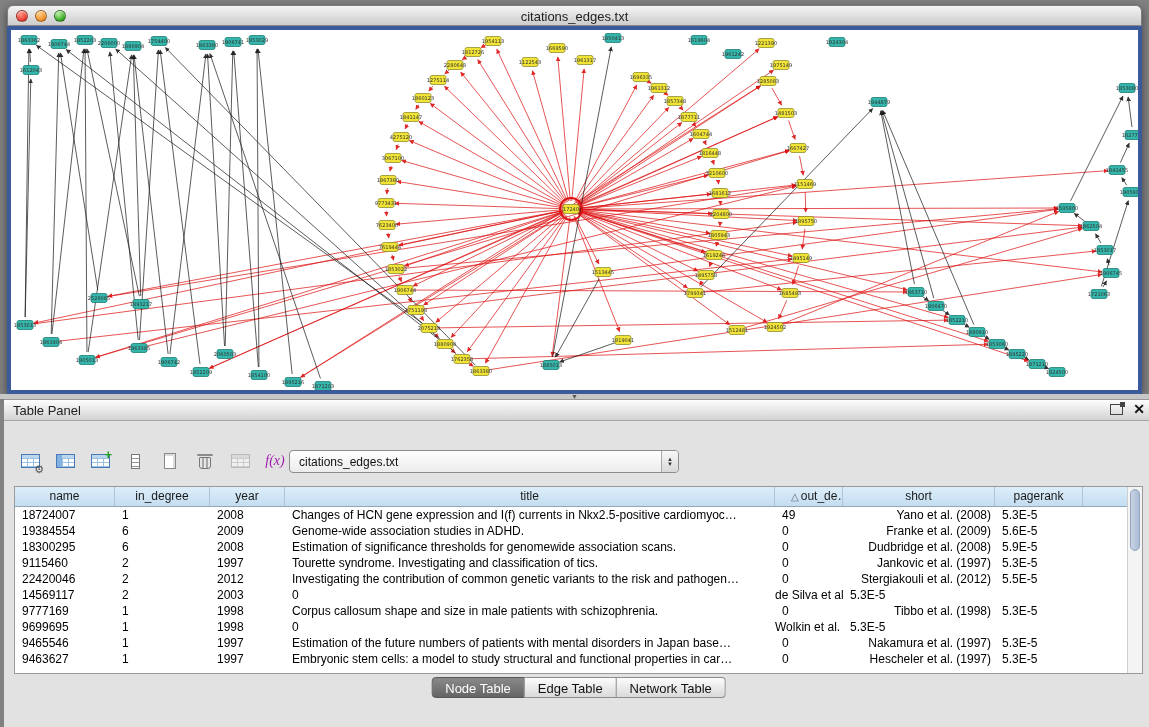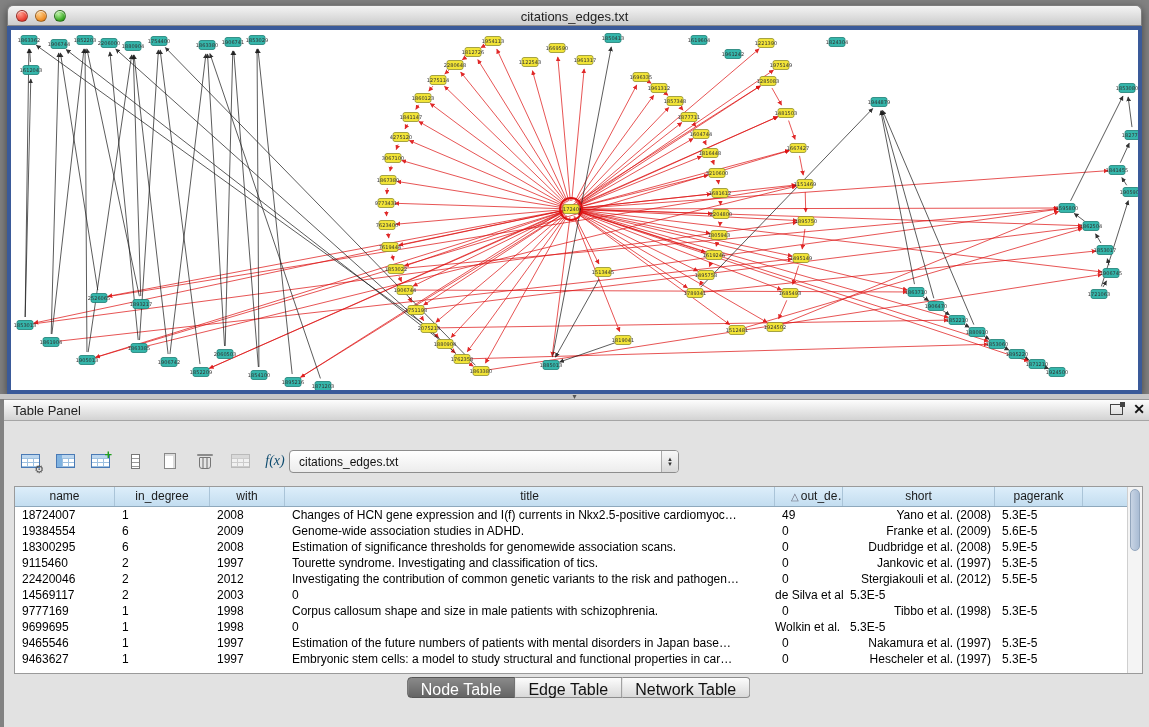--- a/index.html
+++ b/index.html
@@ -56,21 +56,21 @@
   .icon-tbl.gray { border-color:#9a9a9a; opacity:.55; filter:grayscale(1); }
   .badge-gear::after { content:"⚙"; position:absolute; right:0; bottom:-1px; font-size:11px; color:#555; }
   .badge-plus::after { content:"+"; position:absolute; right:2px; top:-1px; font-size:13px; font-weight:bold; color:#1f9e1f; }
   .icon-rows { width:9px; height:15px; border:1px solid #777; background:#fff;
     background-image:repeating-linear-gradient(rgba(0,0,0,0) 0 3px, #999 3px 4px); }
   .icon-doc { width:12px; height:16px; background:#fff; border:1px solid #888;
     box-shadow:inset -2px 2px 0 #ddd; }
   .icon-trash { width:12px; height:12px; border:1px solid #767676; border-radius:1px 1px 3px 3px; margin-top:4px;
     background:repeating-linear-gradient(90deg,#e6e6e6 0 2px,#a8a8a8 2px 4px); position:relative; }
   .icon-trash::before { content:""; position:absolute; left:-3px; top:-4px; width:16px; height:2px; background:#8b8b8b; border-radius:1px; }
-  .icon-fx { font-family:"Liberation Serif",serif; font-style:italic; font-size:14px; color:#0c4a6e; }
+  .icon-fx { font-family:"Liberation Serif",serif; font-style:italic; font-size:14px; color:#a21caf; }
 
   .combo { position:absolute; left:285px; top:50px; width:390px; height:23px; border:1px solid #8d8d8d;
     border-radius:4px; background:linear-gradient(#ffffff,#ececec); display:flex; align-items:center; }
   .combo-text { flex:1; font-size:12px; color:#111; padding-left:9px; }
   .combo-arrows { width:17px; height:100%; border-left:1px solid #aaa; display:flex; flex-direction:column;
     align-items:center; justify-content:center; background:linear-gradient(#f8f8f8,#d8d8d8); border-radius:0 3px 3px 0; }
   .combo-arrows span { font-size:6px; line-height:5px; color:#333; }
 
   .table-wrap { position:absolute; left:10px; top:86px; width:1129px; height:188px; background:#fff;
     border:1px solid #9a9a9a; overflow:hidden; }
@@ -81,21 +81,21 @@
   .thcell .sort-tri { color:#667; font-size:10px; margin-right:2px; }
   .trow { display:grid; grid-template-columns:100px 95px 75px 490px 68px 152px 88px 1fr; width:1114px; height:16px; }
   .tcell { font-size:12px; color:#000; line-height:16px; padding:0 4px 0 7px;
     white-space:nowrap; overflow:hidden; }
   .tcell.c-short { text-align:right; padding-left:0; }
   .vscroll { position:absolute; right:0; top:0; bottom:0; width:15px; background:#f4f4f4; border-left:1px solid #cfcfcf; }
   .vthumb { position:absolute; left:2px; right:2px; top:2px; height:62px; border-radius:6px;
     background:linear-gradient(90deg,#c8d4e4,#a9bcd4); border:1px solid #93a6bd; }
 
   .tabs { position:absolute; top:277px; left:50%; transform:translateX(-50%); display:flex; height:21px; }
-  .tab { font-size:16px; color:#111; padding:3px 13px; border:1px solid #8d8d8d; border-left-width:0;
+  .tab { font-size:13px; color:#111; padding:3px 13px; border:1px solid #8d8d8d; border-left-width:0;
     background:linear-gradient(#fcfcfc,#d9d9d9); white-space:nowrap; }
   .tab:first-child { border-left-width:1px; border-radius:4px 0 0 4px; }
   .tab:last-child { border-radius:0 4px 4px 0; }
   .tab.active { background:linear-gradient(#8a8a8a,#646464); color:#fff; border-color:#565656; }
 
   .statusbar { position:absolute; bottom:0; left:0; width:100%; height:24px; display:flex;
     align-items:center; justify-content:flex-end; gap:7px; padding-right:8px; }
   .mem-label { font-size:11px; color:#222; }
   .mem-dot { width:13px; height:13px; border-radius:50%; border:1px solid #3f7a22;
     background:radial-gradient(circle at 35% 28%, #dcffa4, #58c415 55%, #2e8a0a); }
@@ -714,21 +714,21 @@
     <div class="combo-arrows">
         <span>▲</span>
         <span>▼</span>
       </div>
   </div>
 
   <div class="table-wrap">
     <div class="tgrid thead">
       <div class="thcell">name</div>
       <div class="thcell">in_degree</div>
-      <div class="thcell">with</div>
+      <div class="thcell">year</div>
       <div class="thcell">title</div>
       <div class="thcell"><span class="sort-tri">△</span><span>out_de…</span></div>
       <div class="thcell">short</div>
       <div class="thcell">pagerank</div>
       <div class="thcell"></div>
     </div>
     <div id="tbody">
         <div class="trow">
           <div class="tcell c-name">18724007</div>
           <div class="tcell c-in_degree">1</div>

